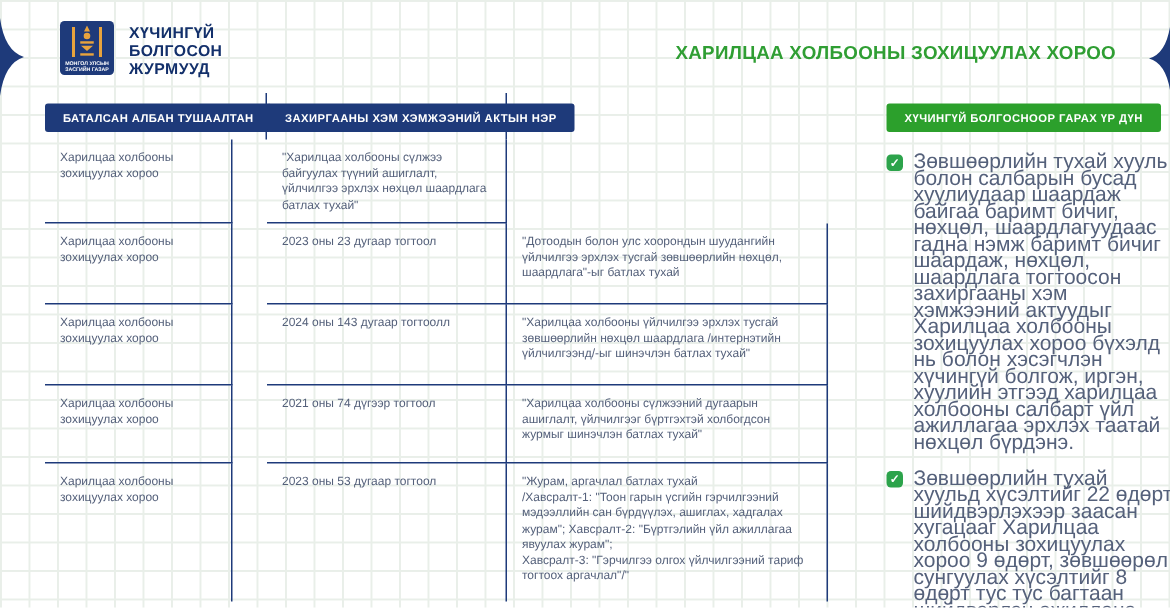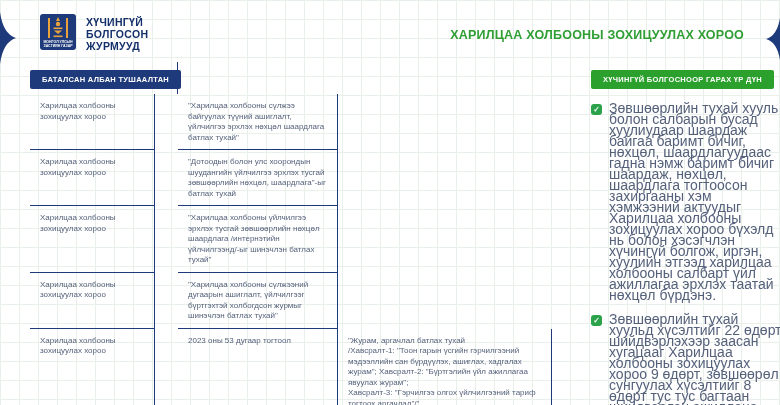--- a/index.html
+++ b/index.html
@@ -101,36 +101,40 @@
       </svg>
       <div class="logo-caption">МОНГОЛ УЛСЫН ЗАСГИЙН ГАЗАР</div>
     </div>
     <h1 class="badge-title">ХҮЧИНГҮЙ БОЛГОСОН ЖУРМУУД</h1>
     <div class="org-title">ХАРИЛЦАА ХОЛБООНЫ ЗОХИЦУУЛАХ ХОРОО</div>
   </header>
 
   <section class="table">
     <div class="trow thead">
       <div class="cell c1"><span class="pill">БАТАЛСАН АЛБАН ТУШААЛТАН</span></div>
+      <div class="cell c3"><span class="pill">ЗАХИРГААНЫ ХЭМ ХЭМЖЭЭНИЙ АКТЫН НЭР</span></div>
     </div>
 
     <div class="trow body-row r1">
       <div class="cell c1 txt cell-official">Харилцаа холбооны зохицуулах хороо</div>
       <div class="cell c3 txt act">"Харилцаа холбооны сүлжээ байгуулах түүний ашиглалт, үйлчилгээ эрхлэх нөхцөл шаардлага батлах тухай"</div>
     </div>
     <div class="trow body-row r2">
       <div class="cell c1 txt cell-official">Харилцаа холбооны зохицуулах хороо</div>
+      <div class="cell c2 txt">2023 оны 23 дугаар тогтоол</div>
       <div class="cell c3 txt act">"Дотоодын болон улс хоорондын шуудангийн үйлчилгээ эрхлэх тусгай зөвшөөрлийн нөхцөл, шаардлага"-ыг батлах тухай</div>
     </div>
     <div class="trow body-row r3">
       <div class="cell c1 txt cell-official">Харилцаа холбооны зохицуулах хороо</div>
+      <div class="cell c2 txt">2024 оны 143 дугаар тогтоолл</div>
       <div class="cell c3 txt act">"Харилцаа холбооны үйлчилгээ эрхлэх тусгай зөвшөөрлийн нөхцөл шаардлага /интернэтийн үйлчилгээнд/-ыг шинэчлэн батлах тухай"</div>
     </div>
     <div class="trow body-row r4">
       <div class="cell c1 txt cell-official">Харилцаа холбооны зохицуулах хороо</div>
+      <div class="cell c2 txt">2021 оны 74 дүгээр тогтоол</div>
       <div class="cell c3 txt act">"Харилцаа холбооны сүлжээний дугаарын ашиглалт, үйлчилгээг бүртгэхтэй холбогдсон журмыг шинэчлэн батлах тухай"</div>
     </div>
     <div class="trow body-row r5">
       <div class="cell c1 txt cell-official">Харилцаа холбооны зохицуулах хороо</div>
       <div class="cell c2 txt">2023 оны 53 дугаар тогтоол</div>
       <div class="cell c3 txt act">"Журам, аргачлал батлах тухай
 /Хавсралт-1: "Тоон гарын үсгийн гэрчилгээний мэдээллийн сан бүрдүүлэх, ашиглах, хадгалах журам"; Хавсралт-2: "Бүртгэлийн үйл ажиллагаа явуулах журам";
 Хавсралт-3: "Гэрчилгээ олгох үйлчилгээний тариф тогтоох аргачлал"/"</div>
     </div>
   </section>

